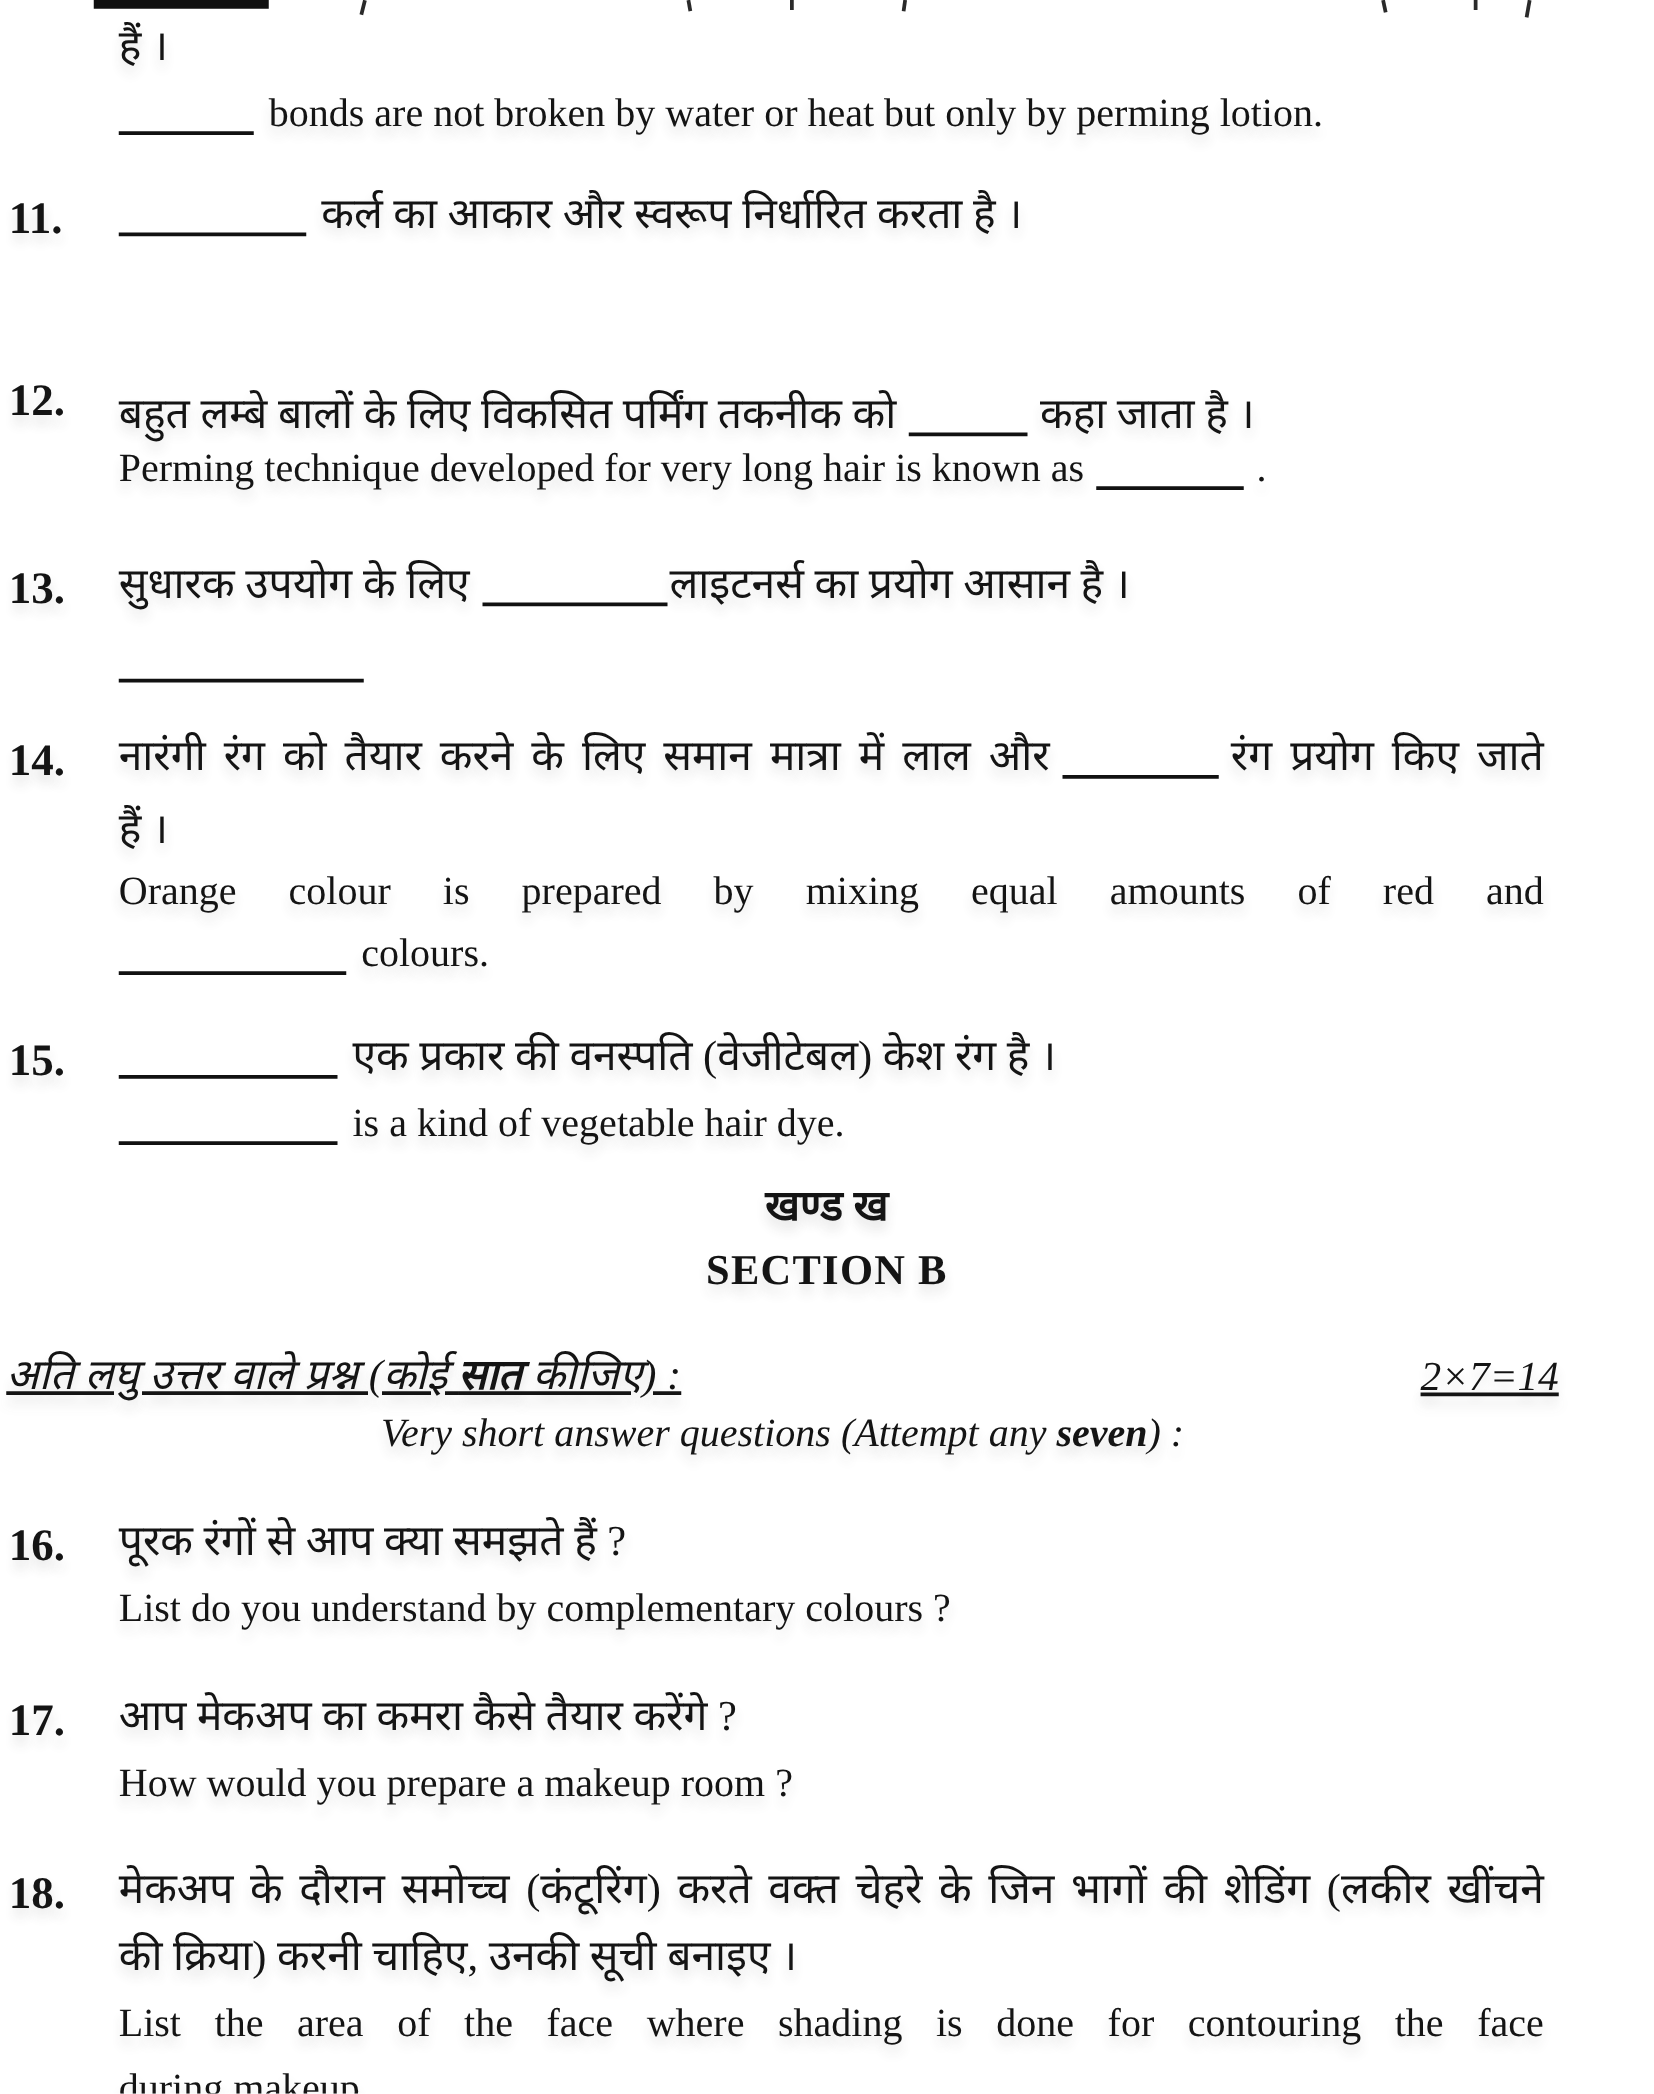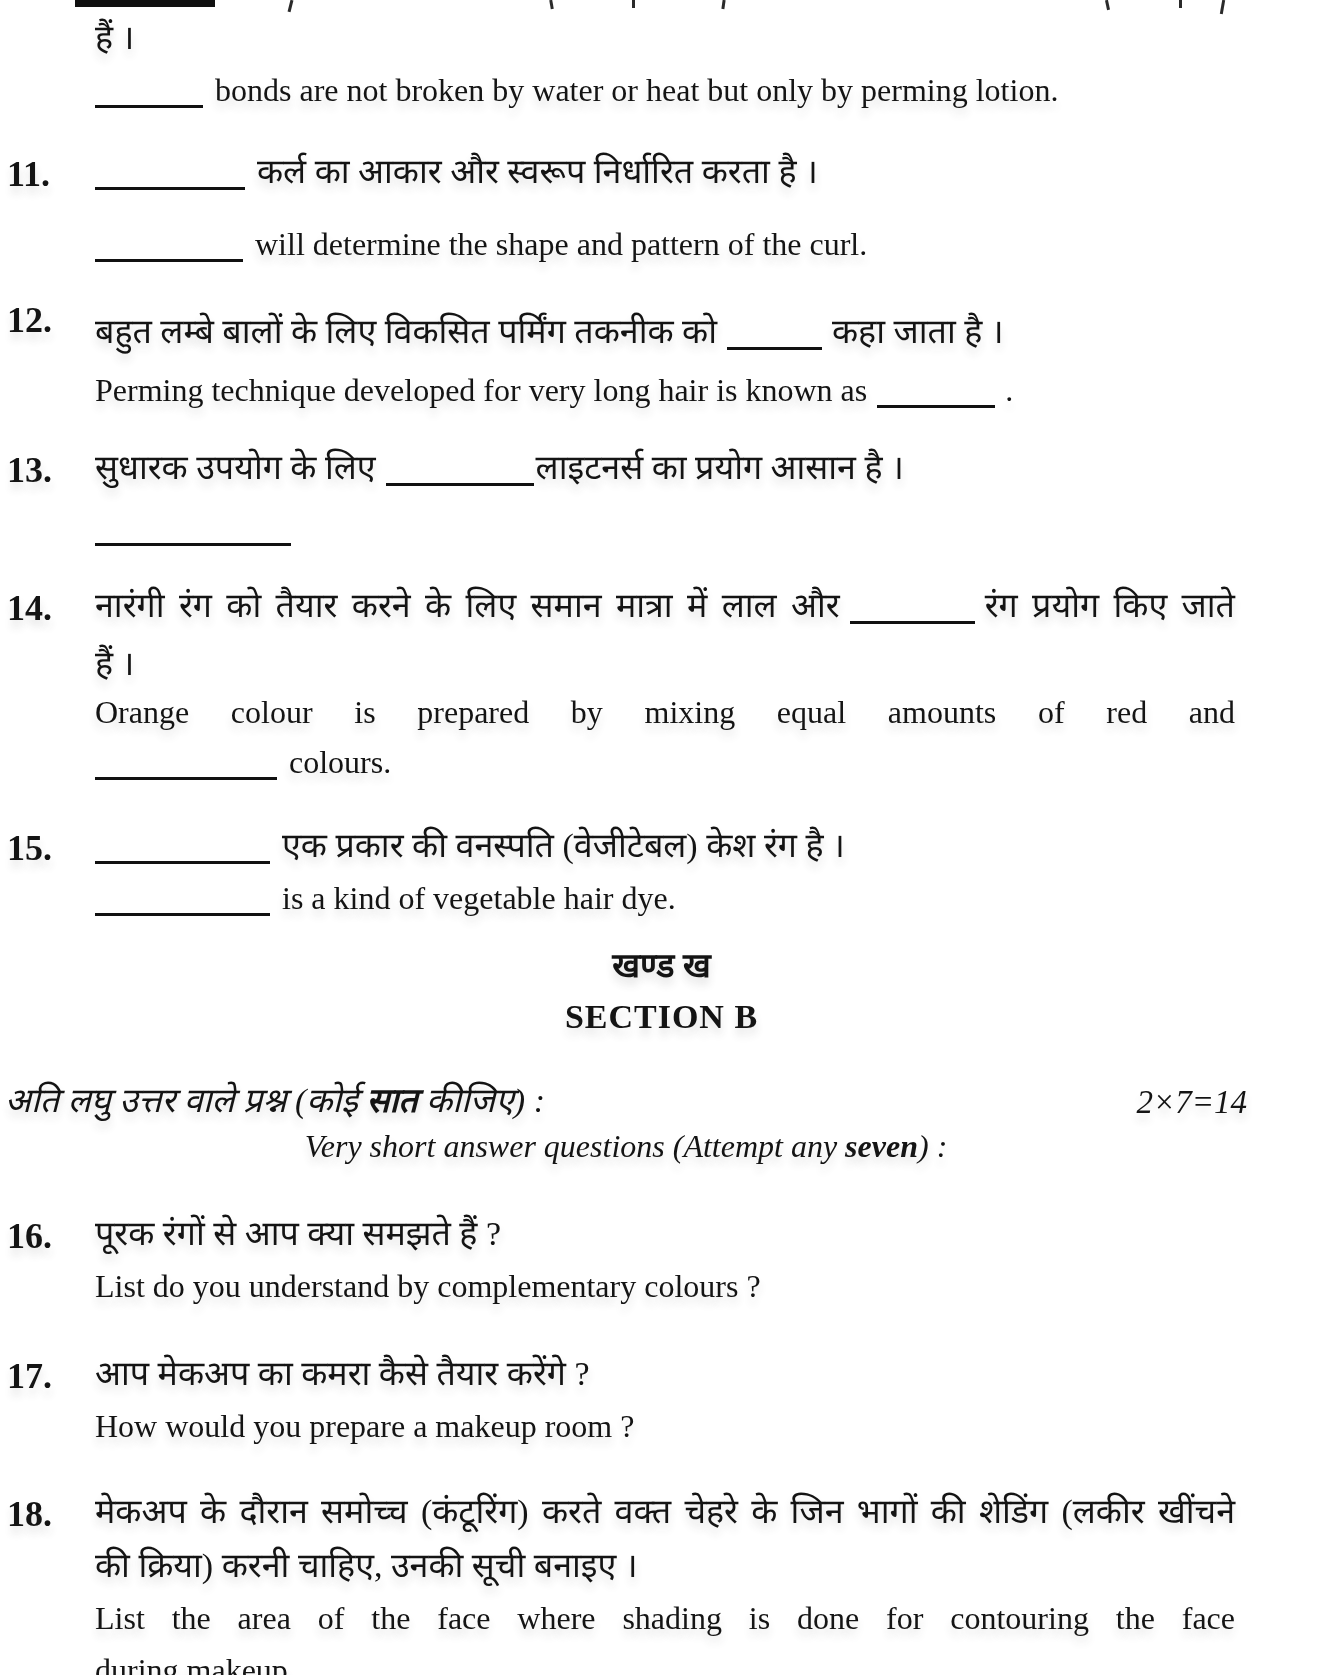--- a/index.html
+++ b/index.html
@@ -36,20 +36,21 @@
   .center {
     left:0; width:1323px;
     text-align:center; text-align-last:center;
     font-weight:bold;
   }
   .instr {
     position:absolute; left:5px; width:1242px;
     display:flex; justify-content:space-between; align-items:center;
     font-style:italic;
     text-shadow:0 7px 9px rgba(60,60,60,0.14);
+    text-decoration:underline;
   }
   .instr .itext { font-size:34px; line-height:1.35; }
   .instr .marks { font-size:33px; line-height:1.35; padding-top:2px; }
   .instr-en { font-style:italic;text-align:center; }
   .frag-line {
     position:absolute; top:0; left:75px;
     width:140px; height:7px; background:#101010;
   }
   .frag {
     position:absolute; top:0;
@@ -72,29 +73,26 @@
 
   <div class="row hindi" style="top:14px">हैं ।</div>
   <div class="row" style="top:70px">
     <span class="blank" style="width:108px"></span><span>bonds are not broken by water or heat but only by perming lotion.</span>
   </div>
 
   <div class="qnum" style="top:152px">11.</div>
   <div class="row hindi" style="top:148px">
     <span class="blank" style="width:150px"></span><span>कर्ल का आकार और स्वरूप निर्धारित करता है ।</span>
   </div>
-  <div class="row" style="top:224px">
-    <span class="blank" style="width:148px"></span><span>will determine the shape and pattern of the curl.</span>
-  </div>
 
   <div class="qnum" style="top:298px">12.</div>
   <div class="row hindi" style="top:308px">
     <span>बहुत लम्बे बालों के लिए विकसित पर्मिंग तकनीक को</span><span class="blank mid" style="width:95px"></span><span>कहा जाता है ।</span>
   </div>
-  <div class="row" style="top:370px">
+  <div class="row" style="top:354px">
     <span>Perming technique developed for very long hair is known as</span><span class="blank mid" style="width:118px"></span><span>.</span>
   </div>
 
   <div class="qnum" style="top:448px">13.</div>
   <div class="row hindi" style="top:444px">
     <span>सुधारक उपयोग के लिए</span><span class="blank mid" style="width:148px;margin-right:2px"></span><span>लाइटनर्स का प्रयोग आसान है ।</span>
   </div>
   <div class="row" style="top:508px">
     <span class="blank" style="width:196px"></span>
   </div>

